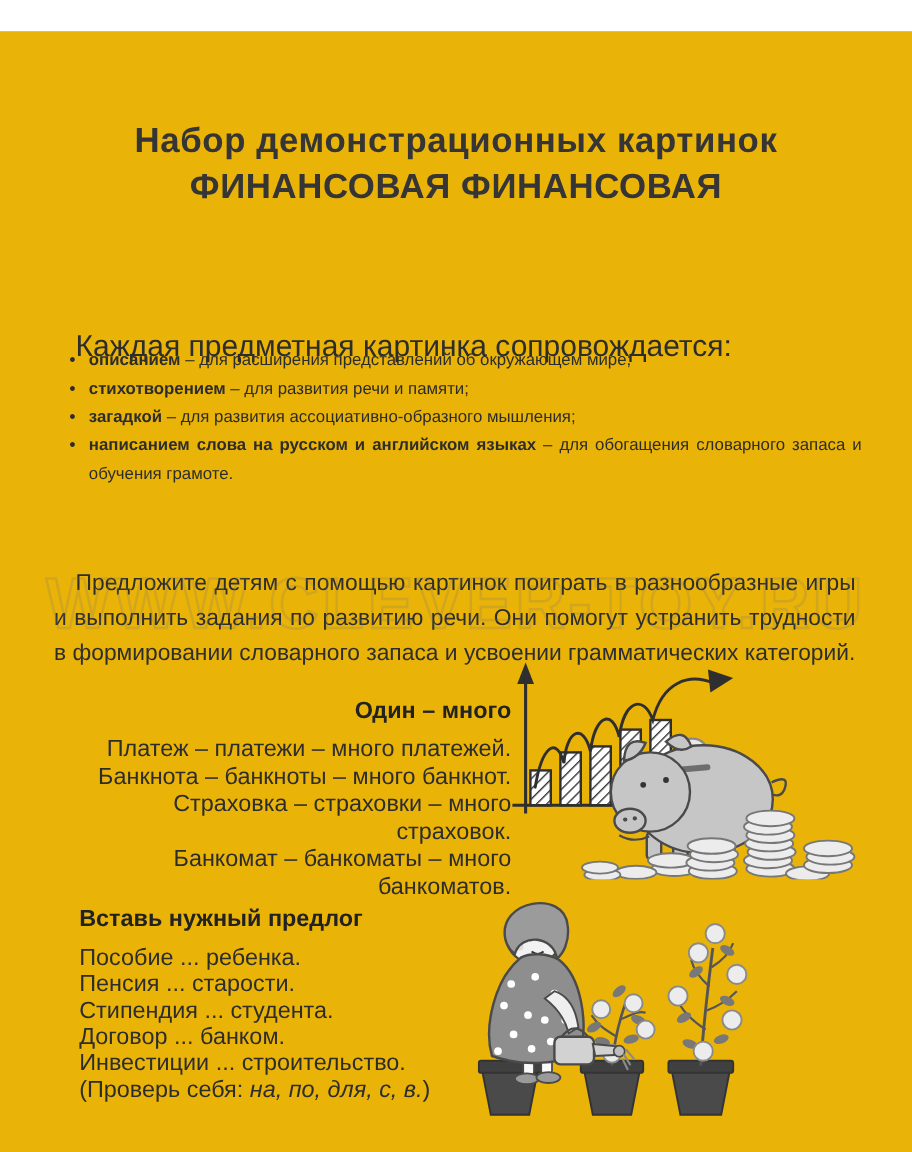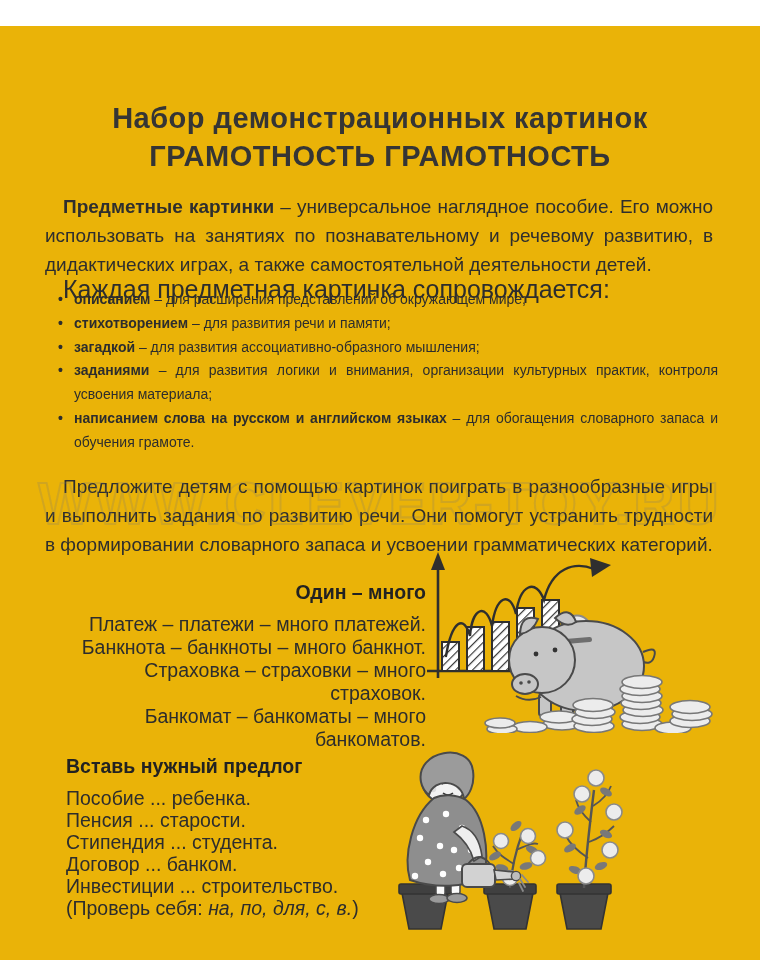--- a/index.html
+++ b/index.html
@@ -57,32 +57,30 @@
     background:#efede0;border-top:1px solid #a4a89b;
   }
 </style>
 </head>
 <body>
 
 <div id="page">
 
   <h1 class="title">
     <span>Набор демонстрационных картинок</span>
-    <span>ГРАМОТНОСТЬ ГРАМОТНОСТЬ</span>
+    <span>ФИНАНСОВАЯ ФИНАНСОВАЯ</span>
   </h1>
 
-  <p class="para p1"><span class="lead-bold">Предметные картинки</span><span> – универсальное наглядное пособие. Его можно ис­пользовать на занятиях по познавательному и речевому развитию, в дидакти­ческих играх, а также самостоятельной деятельности детей.</span></p>
 
   <p class="list-intro">Каждая предметная картинка сопровождается:</p>
 
   <ul class="bullets">
     <li><span class="b">описанием</span><span> – для расширения представлений об окружающем мире;</span></li>
     <li><span class="b">стихотворением</span><span> – для развития речи и памяти;</span></li>
     <li><span class="b">загадкой</span><span> – для развития ассоциативно-образного мышления;</span></li>
-    <li><span class="b">заданиями</span><span> – для развития логики и внимания, организации культурных практик, контроля усвоения материала;</span></li>
     <li><span class="b">написанием слова на русском и английском языках</span><span> – для обогащения словарного запаса и обучения грамоте.</span></li>
   </ul>
 
   <p class="para p2">Предложите детям с помощью картинок поиграть в разнообразные игры и вы­полнить задания по развитию речи. Они помогут устранить трудности в форми­ровании словарного запаса и усвоении грамматических категорий.</p>
 
   <div class="watermark">WWW.CLEVER-TOY.RU</div>
 
   <section class="ex ex1">
     <h2>Один – много</h2>
     <div class="line">Платеж – платежи – много платежей.</div>

